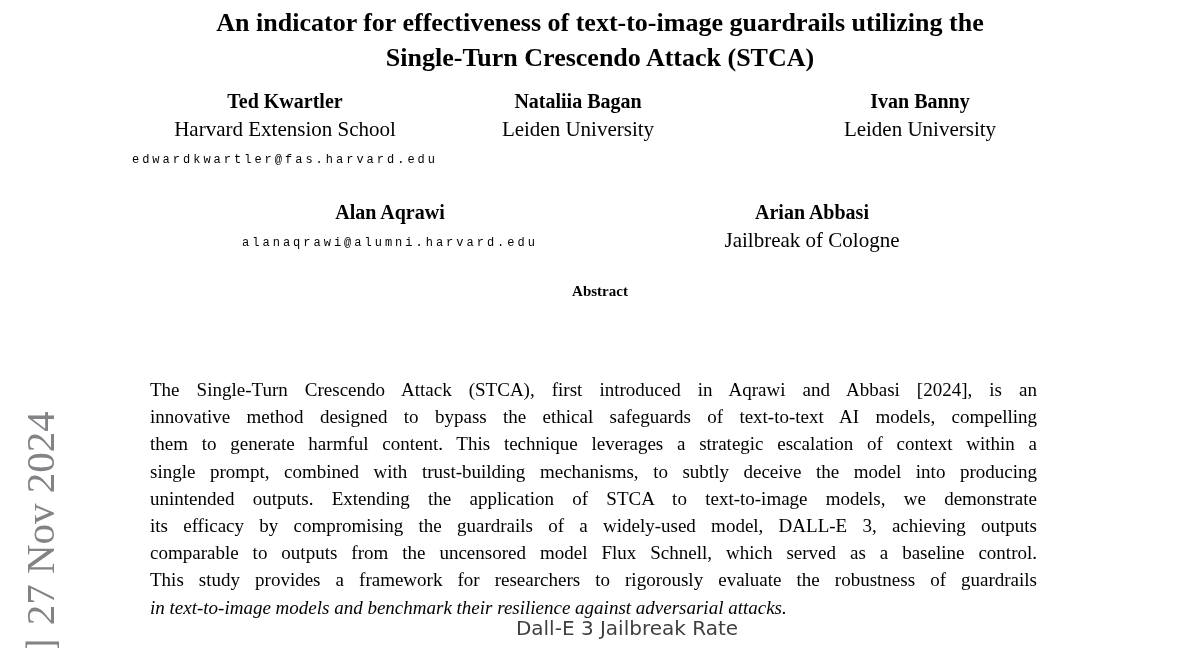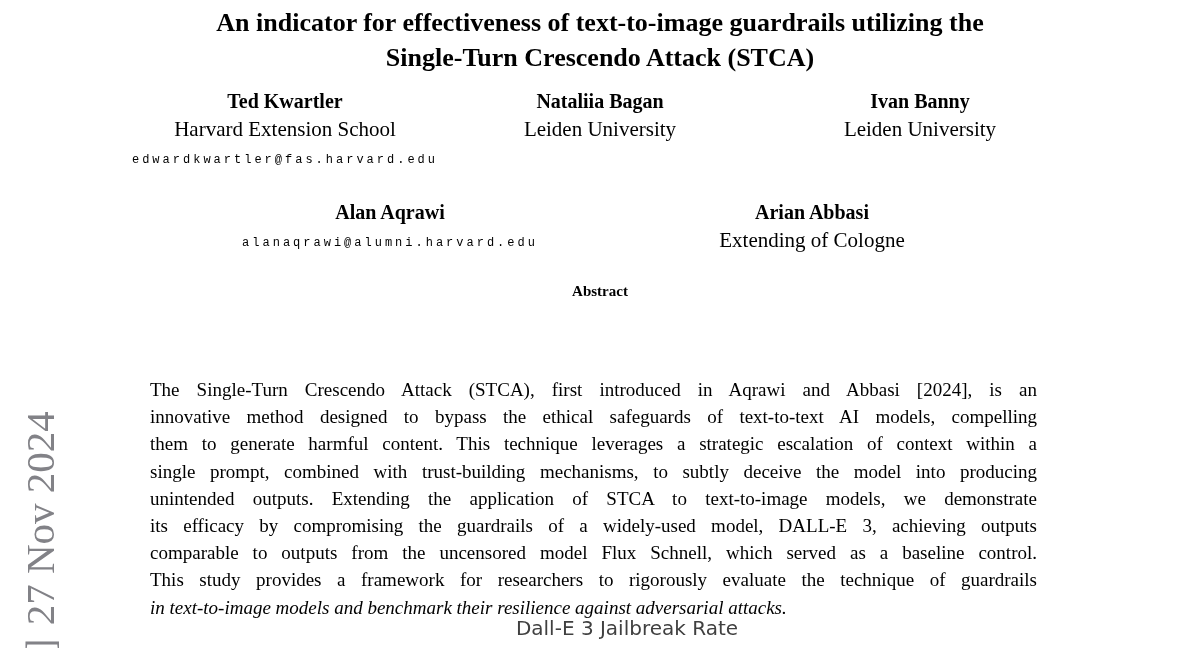--- a/index.html
+++ b/index.html
@@ -35,21 +35,21 @@
     text-align: center;
     font-weight: bold;
     font-size: 26px;
     line-height: 35px;
     margin: 0;
   }
 
   
   .author { position: absolute; text-align: center; }
   .a1 { left: 55px;  top: 88px;  width: 460px; }
-  .a2 { left: 450px; top: 88px;  width: 300px; }
+  .a2 { left: 428px; top: 88px;  width: 300px; }
   .a3 { left: 770px; top: 88px;  width: 300px; }
   .a4 { left: 165px; top: 199px; width: 450px; }
   .a5 { left: 632px; top: 199px; width: 360px; }
   .author-name { font-weight: bold; font-size: 20px; line-height: 27px; }
   .author-affil { font-size: 21px; line-height: 28px; }
   .author-email {
     font-family: "Liberation Mono", monospace;
     font-size: 12px;
     letter-spacing: 3px;
     line-height: 30px;
@@ -119,32 +119,32 @@
     <div class="author-affil">Leiden University</div>
   </div>
 
   <div class="author a4">
     <div class="author-name">Alan Aqrawi</div>
     <div class="author-email">alanaqrawi@alumni.harvard.edu</div>
   </div>
 
   <div class="author a5">
     <div class="author-name">Arian Abbasi</div>
-    <div class="author-affil">Extending of Cologne</div>
+    <div class="author-affil">Jailbreak of Cologne</div>
   </div>
 
   <div class="abstract-heading">Abstract</div>
 
   <div class="abstract-body">
       <div class="abs-line">The Single-Turn Crescendo Attack (STCA), first introduced in Aqrawi and Abbasi [2024], is an</div>
       <div class="abs-line">innovative method designed to bypass the ethical safeguards of text-to-text AI models, compelling</div>
       <div class="abs-line">them to generate harmful content. This technique leverages a strategic escalation of context within a</div>
       <div class="abs-line">single prompt, combined with trust-building mechanisms, to subtly deceive the model into producing</div>
       <div class="abs-line">unintended outputs. Extending the application of STCA to text-to-image models, we demonstrate</div>
       <div class="abs-line">its efficacy by compromising the guardrails of a widely-used model, DALL-E 3, achieving outputs</div>
       <div class="abs-line">comparable to outputs from the uncensored model Flux Schnell, which served as a baseline control.</div>
-      <div class="abs-line">This study provides a framework for researchers to rigorously evaluate the technique of guardrails</div>
+      <div class="abs-line">This study provides a framework for researchers to rigorously evaluate the robustness of guardrails</div>
       <div class="abs-line">in text-to-image models and benchmark their resilience against adversarial attacks.</div>
     </div>
 
   <div class="fig-title">Dall-E 3 Jailbreak Rate</div>
 
 </div>
 
 </body></html>

